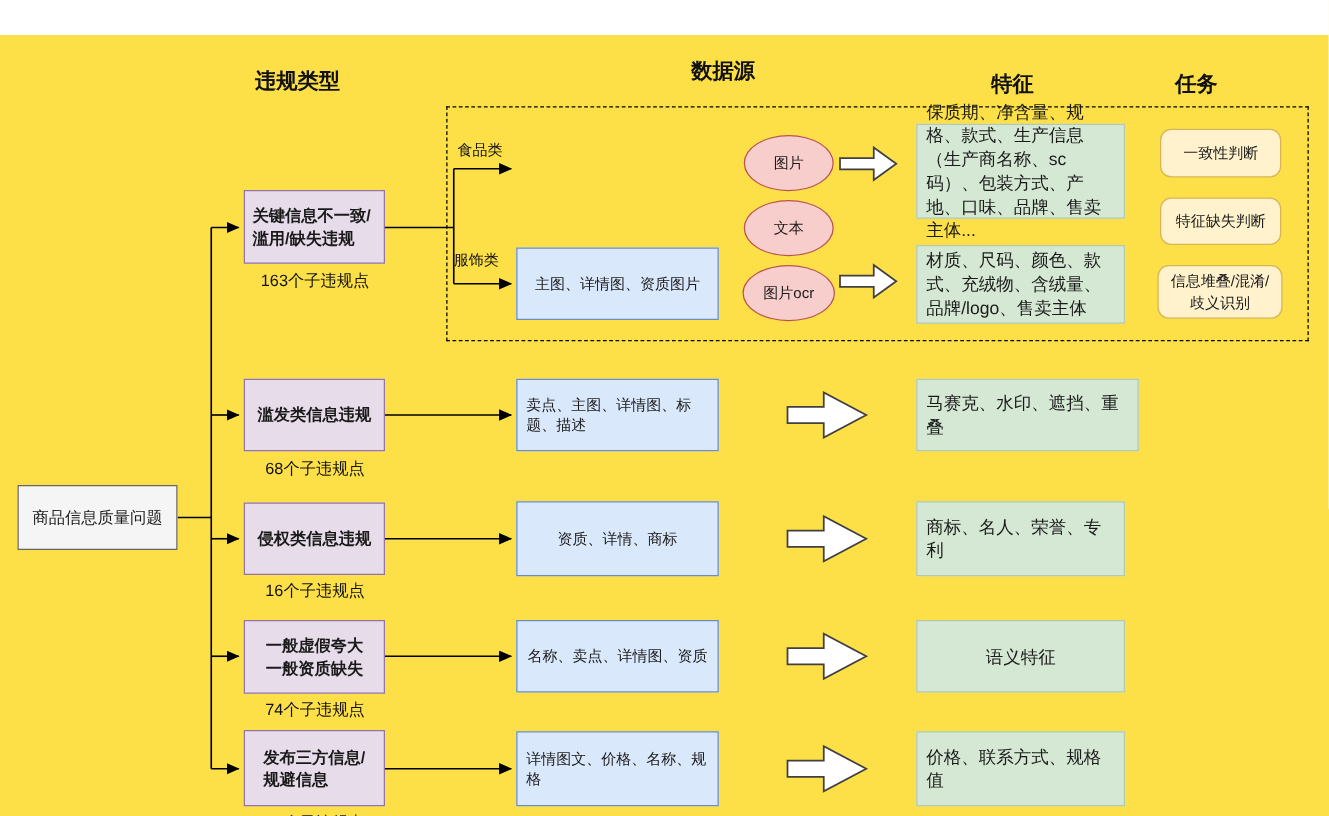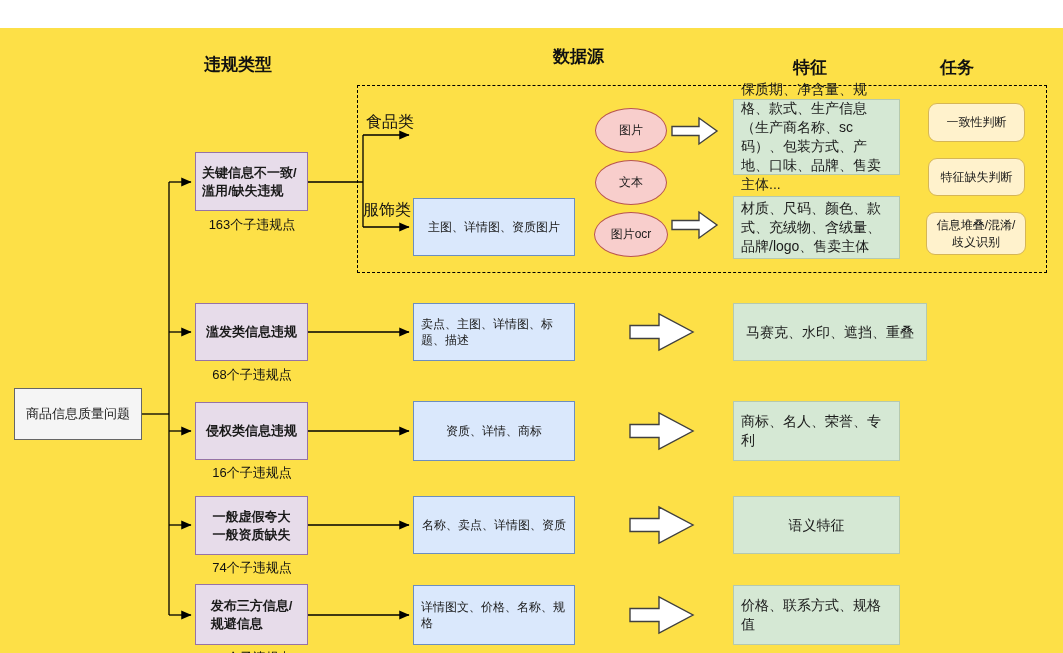--- a/index.html
+++ b/index.html
@@ -7,21 +7,21 @@
   svg.connectors{position:absolute;left:0;top:0;width:1063px;height:653px;pointer-events:none;}
   .hdr{position:absolute;font-size:17px;font-weight:bold;color:#111;white-space:nowrap;}
   .box{position:absolute;border:1px solid #999;display:flex;align-items:center;justify-content:center;box-sizing:border-box;color:#1a1a1a;line-height:1.35;}
   .purple{background:var(--purple-fill);border-color:var(--purple-border);font-size:13px;padding:4px 6px;font-weight:bold;}
   .blue{background:var(--blue-fill);border-color:var(--blue-border);font-size:12px;padding:5px 7px;}
   .green{background:var(--green-fill);border-color:var(--green-border);font-size:14px;padding:8px 7px;}
   .yellow{background:var(--yellow-fill);border-color:var(--yellow-border);font-size:12px;border-radius:9px;text-align:center;padding:6px 6px;}
   .gray{background:var(--gray-fill);border-color:var(--gray-border);font-size:13px;text-align:center;}
   .oval{position:absolute;background:var(--pink-fill);border:1px solid var(--pink-border);border-radius:50%;display:flex;align-items:center;justify-content:center;font-size:12px;color:#1a1a1a;box-sizing:border-box;}
   .count{position:absolute;font-size:13px;color:#111;text-align:center;white-space:nowrap;}
-  .cat{position:absolute;font-size:16px;color:#111;white-space:nowrap;}
+  .cat{position:absolute;font-size:12px;color:#111;white-space:nowrap;}
   .dashedbox{position:absolute;border:1.3px dashed #000;box-sizing:border-box;}
   .leftalign{justify-content:flex-start;text-align:left;}
   .prewrap{white-space:pre-line;}
 </style>
 </head>
 <body>
 
 <div class="canvas">
 
   <svg class="connectors" viewBox="0 0 1063 653">
@@ -93,21 +93,21 @@
   <div class="box blue" style="left:413px;top:373px;width:162px;height:60px;">资质、详情、商标</div>
   <div class="box blue" style="left:413px;top:468px;width:162px;height:58px;">名称、卖点、详情图、资质</div>
   <div class="box blue" style="left:413px;top:557px;width:162px;height:60px;">详情图文、价格、名称、规格</div>
 
   <div class="oval" style="left:595px;top:132px;width:72px;height:45px;">文本</div>
   <div class="oval" style="left:595px;top:80px;width:72px;height:45px;">图片</div>
   <div class="oval" style="left:594px;top:184px;width:74px;height:45px;">图片ocr</div>
 
   <div class="box green leftalign" style="left:733px;top:71px;width:167px;height:76px;">保质期、净含量、规格、款式、生产信息（生产商名称、sc码）、包装方式、产地、口味、品牌、售卖主体...</div>
   <div class="box green leftalign" style="left:733px;top:168px;width:167px;height:63px;">材质、尺码、颜色、款式、充绒物、含绒量、品牌/logo、售卖主体</div>
-  <div class="box green" style="left:733px;top:275px;width:194px;height:58px;">马赛克、水印、遮挡、重叠</div>
+  <div class="box green" style="left:733px;top:275px;width:178px;height:58px;">马赛克、水印、遮挡、重叠</div>
   <div class="box green" style="left:733px;top:373px;width:167px;height:60px;">商标、名人、荣誉、专利</div>
   <div class="box green" style="left:733px;top:468px;width:167px;height:58px;">语义特征</div>
   <div class="box green" style="left:733px;top:557px;width:167px;height:60px;">价格、联系方式、规格值</div>
 
   <div class="box yellow" style="left:928px;top:75px;width:97px;height:39px;">一致性判断</div>
   <div class="box yellow" style="left:928px;top:130px;width:97px;height:38px;">特征缺失判断</div>
   <div class="box yellow" style="left:926px;top:184px;width:100px;height:43px;">信息堆叠/混淆/歧义识别</div>
 
 </div>
 

